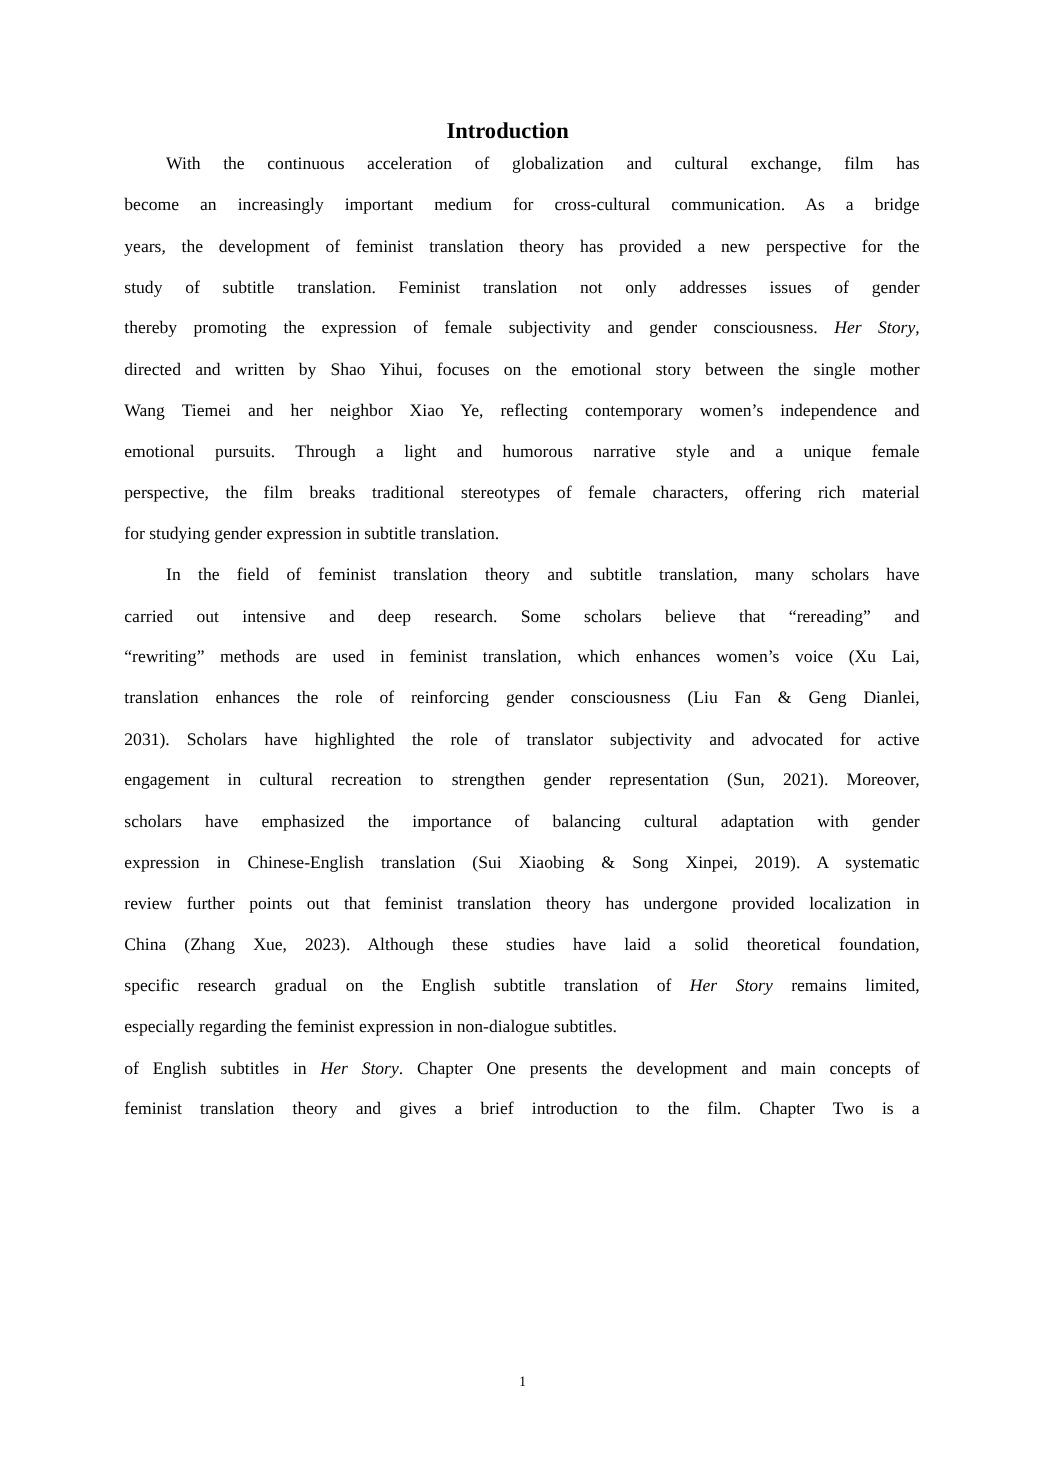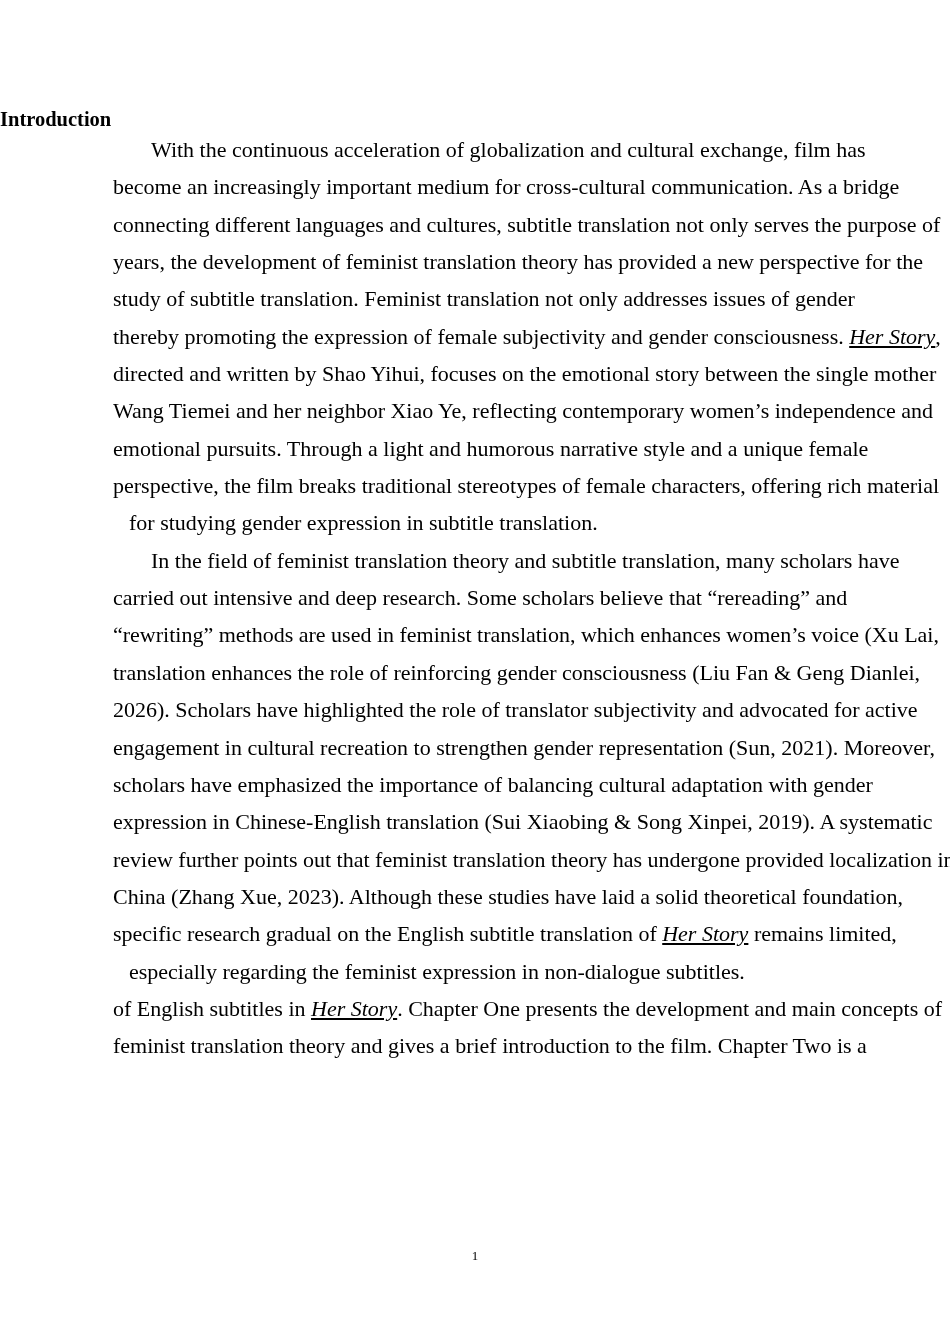--- a/index.html
+++ b/index.html
@@ -21,85 +21,83 @@
       top: 0;
       width: 950px;
       height: 1344px;
       background: #ffffff;
     }
     .title {
       position: absolute;
       left: 0;
       width: 923px;
       top: 106px;
+      text-align: center;
       font-weight: bold;
       font-size: 20.5px;
       line-height: 26px;
     }
     .body-text {
       position: absolute;
       left: 113px;
       width: 723px;
       top: 137px;
     }
     .line {
       height: 37.35px;
       line-height: 26px;
-      font-size: 22px;
+      font-size: 16px;
       white-space: nowrap;
       text-align: justify;
       text-align-last: justify;
       overflow: visible;
     }
     .line.last {
       text-align-last: left;
-      margin-left: 16px;
     }
     .line.indent {
       text-indent: 38px;
     }
     .line em {
       font-style: italic;
-      text-decoration: underline;
     }
     .page-number {
       position: absolute;
       left: 0;
       width: 950px;
       top: 1248px;
       text-align: center;
       font-size: 13px;
       line-height: 16px;
     }
   </style>
 </head>
 <body>
 
 <div class="page">
   <div class="title">Introduction</div>
   <div class="body-text" id="body-text">
       <div>
         <div class="line indent"><span>With the continuous acceleration of globalization and cultural exchange, film has</span></div>
         <div class="line"><span>become an increasingly important medium for cross-cultural communication. As a bridge</span></div>
-        <div class="line"><span>connecting different languages and cultures, subtitle translation not only serves the purpose of</span></div>
         <div class="line"><span>years, the development of feminist translation theory has provided a new perspective for the</span></div>
         <div class="line"><span>study of subtitle translation. Feminist translation not only addresses issues of gender</span></div>
         <div class="line"><span>thereby promoting the expression of female subjectivity and gender consciousness. </span><em>Her Story</em><span>,</span></div>
         <div class="line"><span>directed and written by Shao Yihui, focuses on the emotional story between the single mother</span></div>
         <div class="line"><span>Wang Tiemei and her neighbor Xiao Ye, reflecting contemporary women’s independence and</span></div>
         <div class="line"><span>emotional pursuits. Through a light and humorous narrative style and a unique female</span></div>
         <div class="line"><span>perspective, the film breaks traditional stereotypes of female characters, offering rich material</span></div>
         <div class="line last"><span>for studying gender expression in subtitle translation.</span></div>
       </div>
       <div>
         <div class="line indent"><span>In the field of feminist translation theory and subtitle translation, many scholars have</span></div>
         <div class="line"><span>carried out intensive and deep research. Some scholars believe that “rereading” and</span></div>
         <div class="line"><span>“rewriting” methods are used in feminist translation, which enhances women’s voice (Xu Lai,</span></div>
         <div class="line"><span>translation enhances the role of reinforcing gender consciousness (Liu Fan &amp; Geng Dianlei,</span></div>
-        <div class="line"><span>2026). Scholars have highlighted the role of translator subjectivity and advocated for active</span></div>
+        <div class="line"><span>2031). Scholars have highlighted the role of translator subjectivity and advocated for active</span></div>
         <div class="line"><span>engagement in cultural recreation to strengthen gender representation (Sun, 2021). Moreover,</span></div>
         <div class="line"><span>scholars have emphasized the importance of balancing cultural adaptation with gender</span></div>
         <div class="line"><span>expression in Chinese-English translation (Sui Xiaobing &amp; Song Xinpei, 2019). A systematic</span></div>
         <div class="line"><span>review further points out that feminist translation theory has undergone provided localization in</span></div>
         <div class="line"><span>China (Zhang Xue, 2023). Although these studies have laid a solid theoretical foundation,</span></div>
         <div class="line"><span>specific research gradual on the English subtitle translation of </span><em>Her Story</em><span> remains limited,</span></div>
         <div class="line last"><span>especially regarding the feminist expression in non-dialogue subtitles.</span></div>
       </div>
       <div>
         <div class="line"><span>of English subtitles in </span><em>Her Story</em><span>. Chapter One presents the development and main concepts of</span></div>

